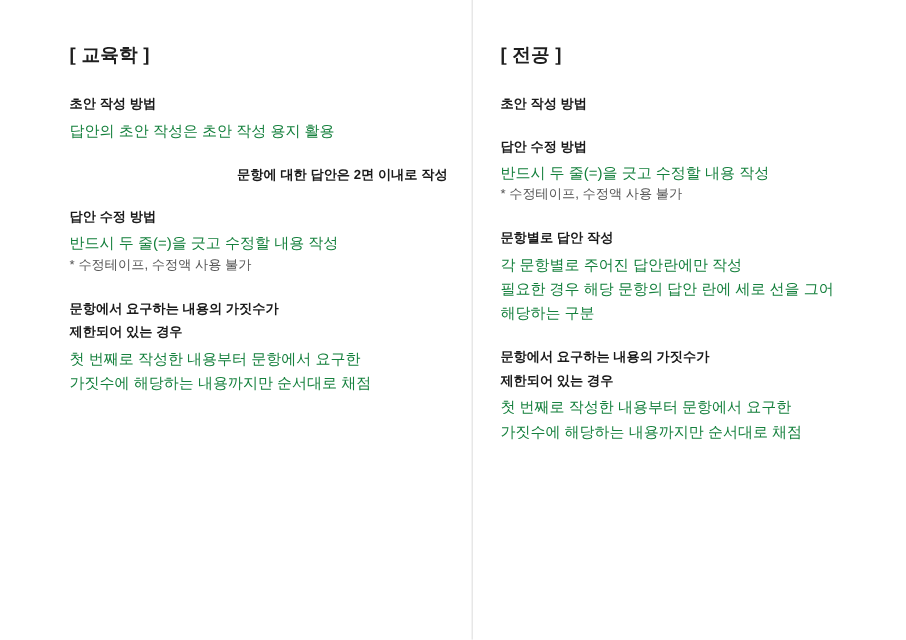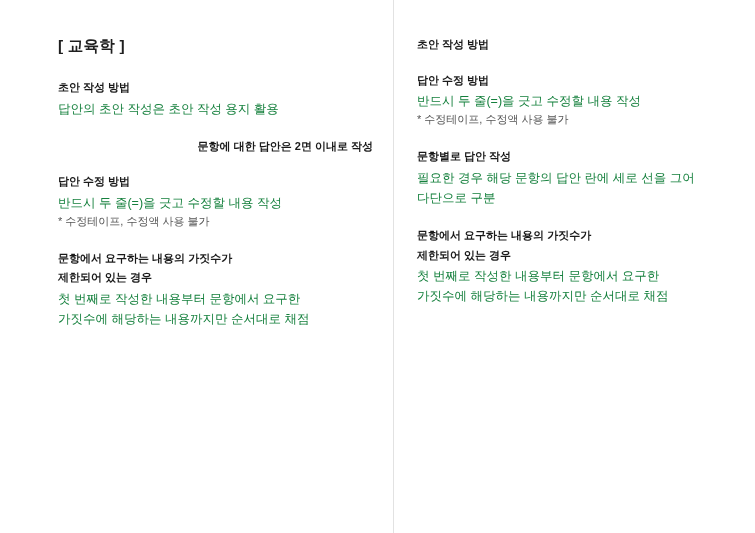--- a/index.html
+++ b/index.html
@@ -111,35 +111,37 @@
 
     <div class="block">
       <div class="heading">문항에서 요구하는 내용의 가짓수가</div>
       <div class="heading">제한되어 있는 경우</div>
       <div class="line">첫 번째로 작성한 내용부터 문항에서 요구한</div>
       <div class="line">가짓수에 해당하는 내용까지만 순서대로 채점</div>
     </div>
   </div>
 
   <div class="column col-right">
+    <div class="col-title">[ 전공 ]</div>
 
     <div class="block">
       <div class="heading">초안 작성 방법</div>
     </div>
 
     <div class="block">
       <div class="heading">답안 수정 방법</div>
       <div class="line">반드시 두 줄(=)을 긋고 수정할 내용 작성</div>
       <div class="line note">* 수정테이프, 수정액 사용 불가</div>
     </div>
 
     <div class="block">
       <div class="heading">문항별로 답안 작성</div>
+      <div class="line">각 문항별로 주어진 답안란에만 작성</div>
       <div class="line">필요한 경우 해당 문항의 답안 란에 세로 선을 그어</div>
-      <div class="line">다단으로 구분</div>
+      <div class="line">해당하는 구분</div>
     </div>
 
     <div class="block">
       <div class="heading">문항에서 요구하는 내용의 가짓수가</div>
       <div class="heading">제한되어 있는 경우</div>
       <div class="line">첫 번째로 작성한 내용부터 문항에서 요구한</div>
       <div class="line">가짓수에 해당하는 내용까지만 순서대로 채점</div>
     </div>
   </div>
 

